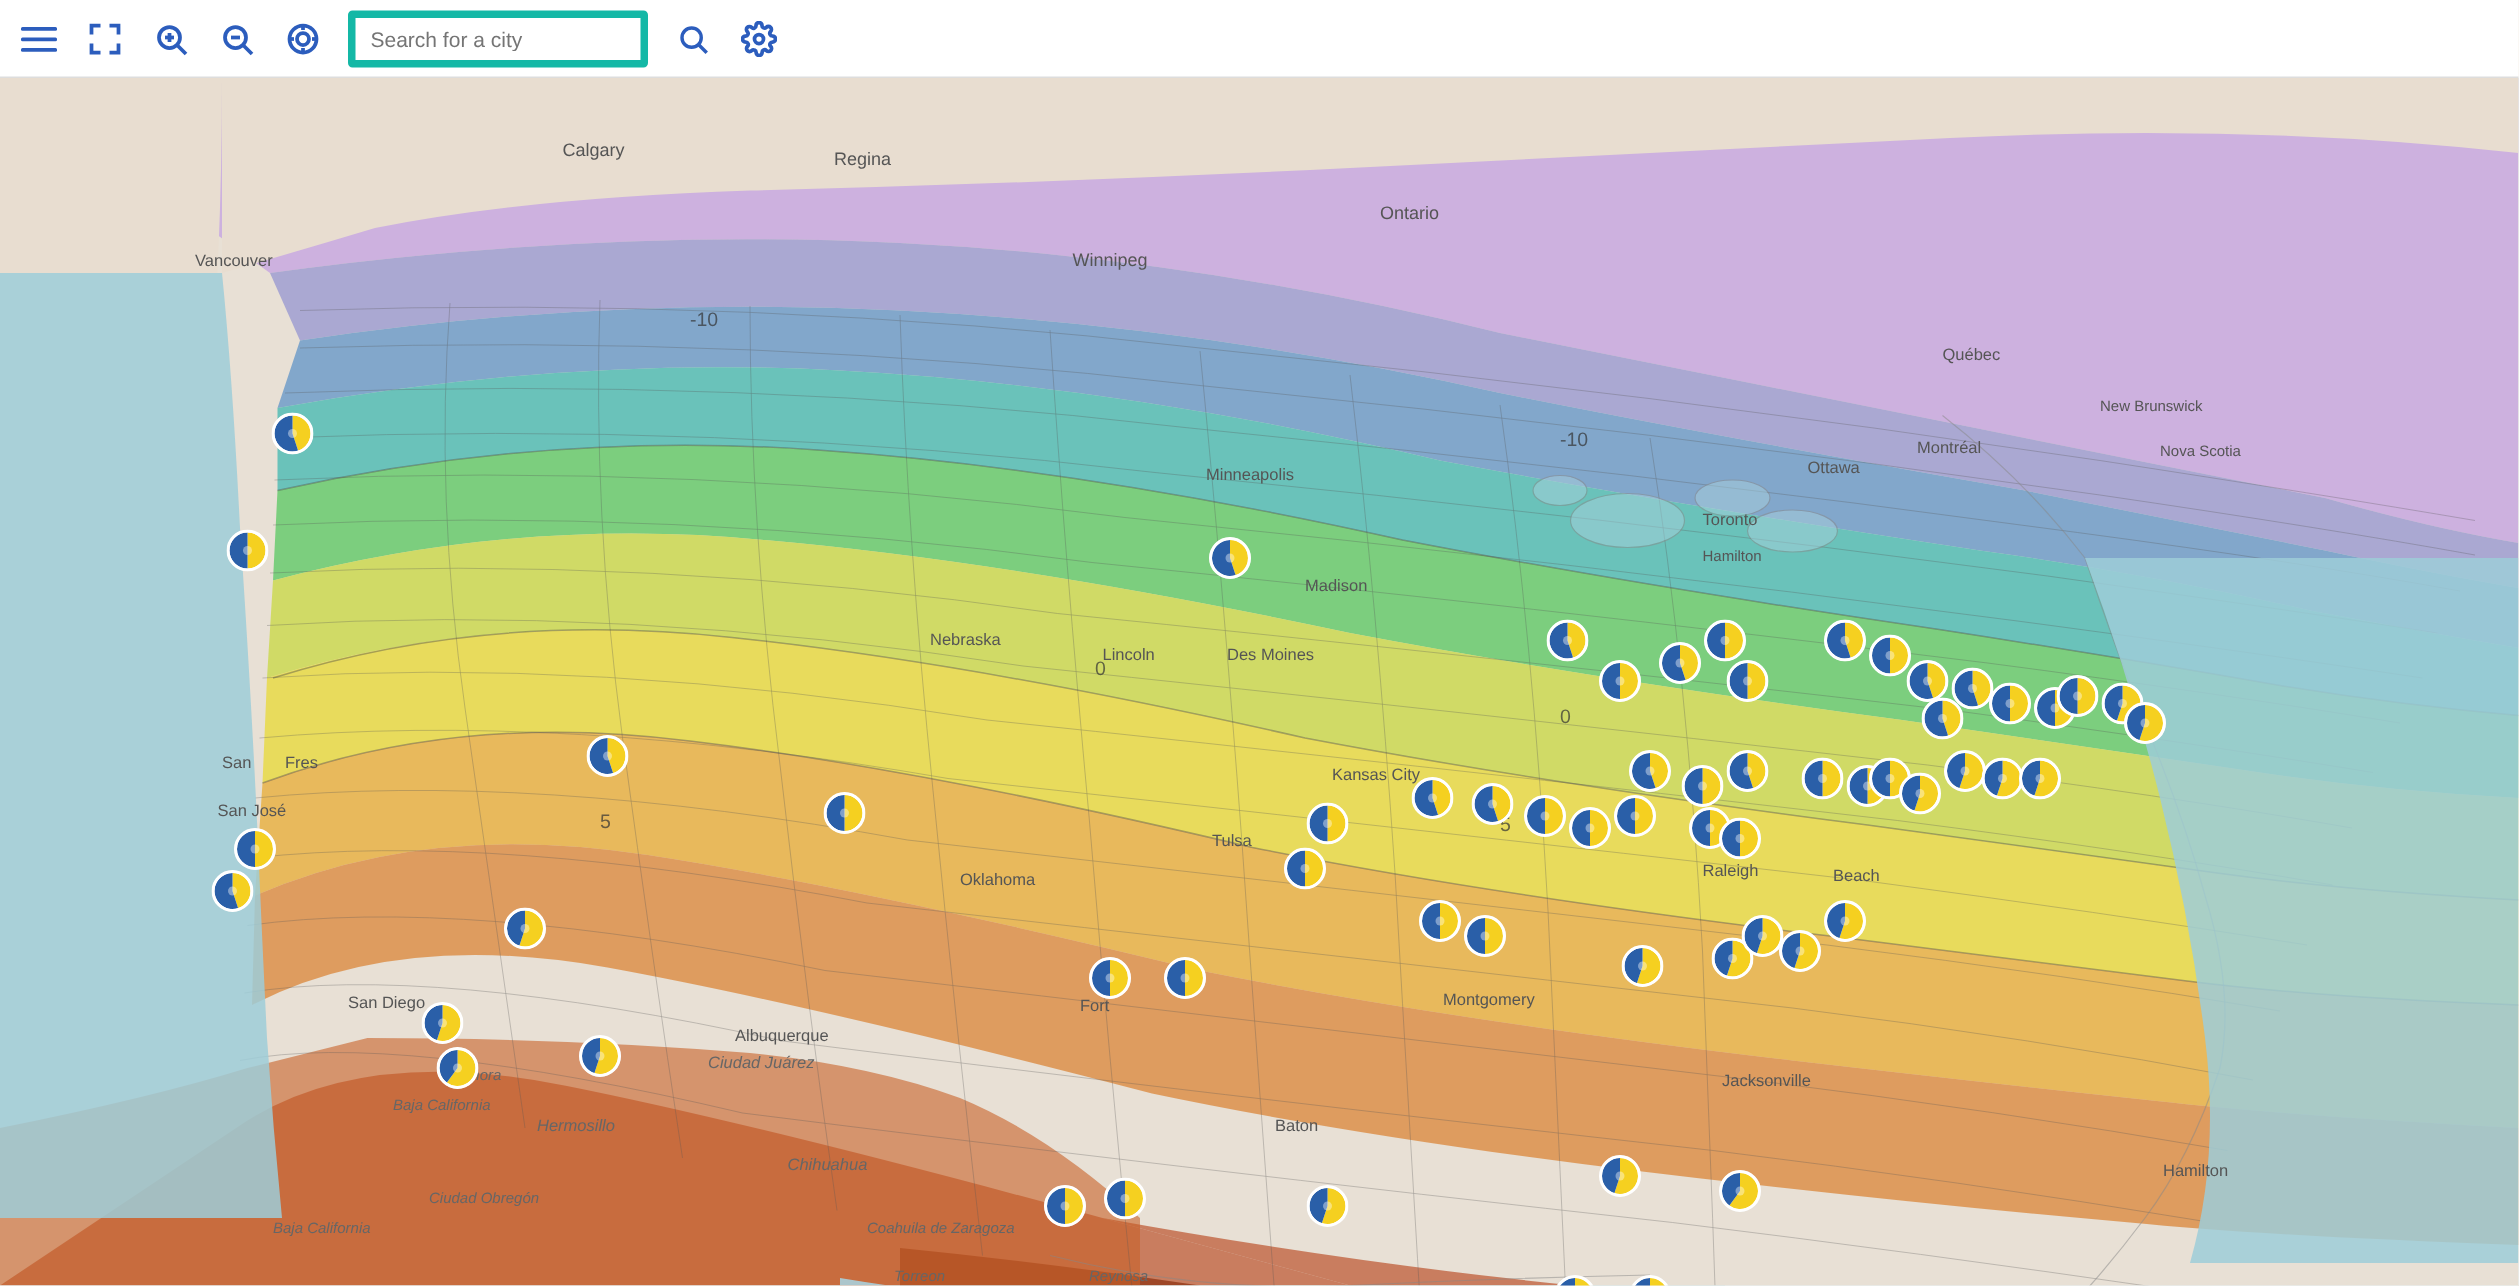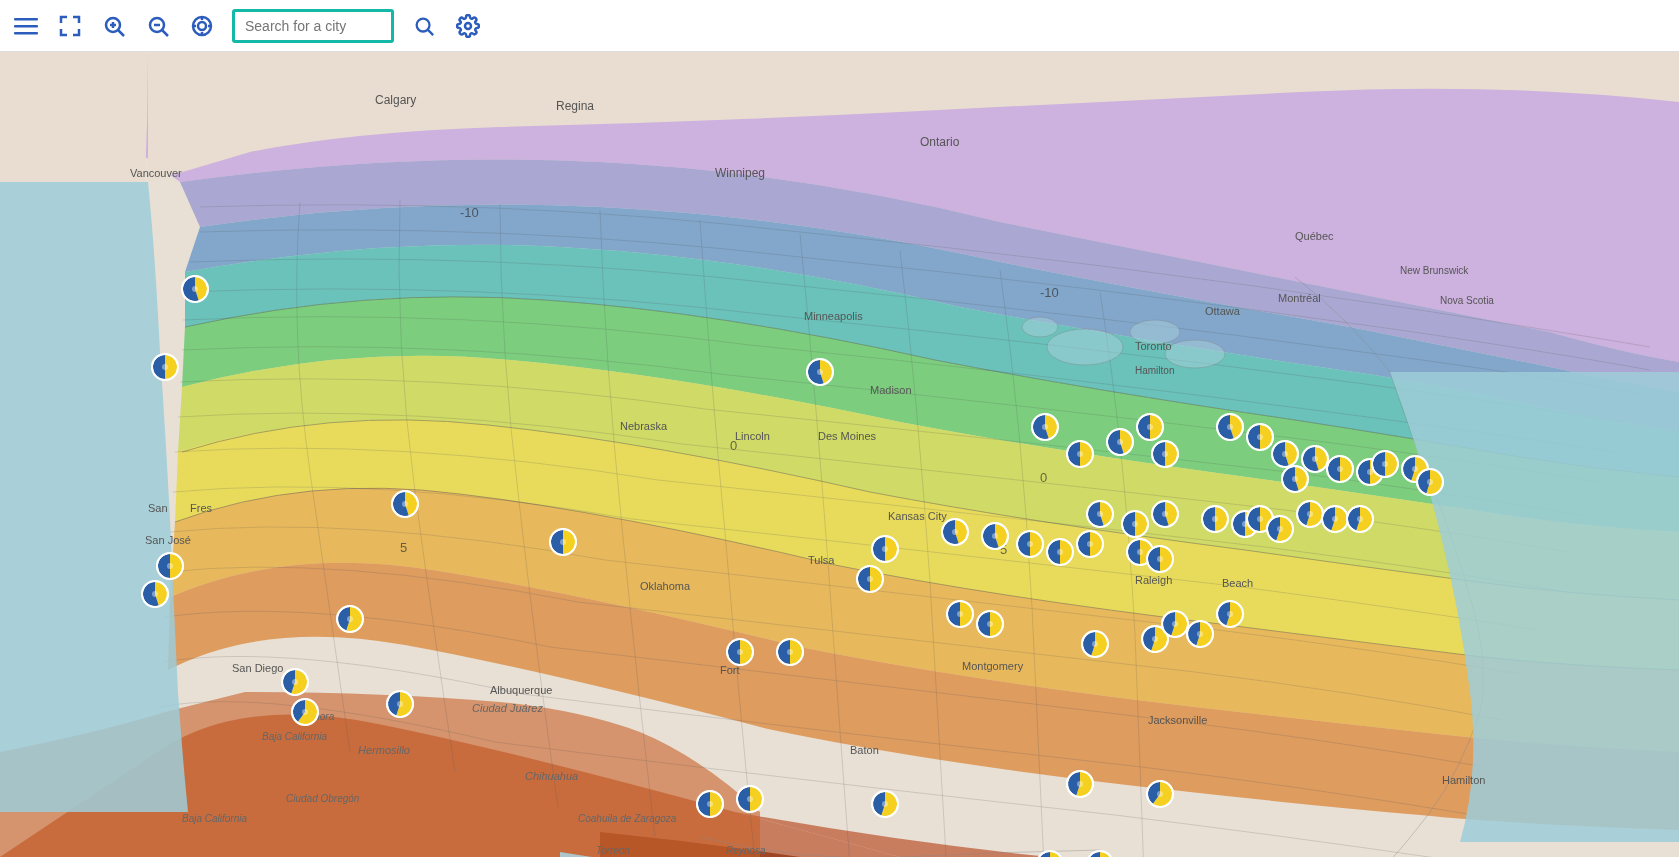--- a/index.html
+++ b/index.html
@@ -20,25 +20,25 @@
 
     .toolbar-icon {
       width: 28px; height: 28px;
       display: flex; align-items: center; justify-content: center;
       cursor: pointer;
       color: #2c5dbd;
       font-size: 20px;
     }
 
     #search-box {
-      border: 3px solid #14b8a6;
+      border: 5px solid #14b8a6;
       border-radius: 3px;
       padding: 6px 10px;
       font-size: 14px;
-      width: 162px;
+      width: 200px;
       outline: none;
       color: #333;
     }
 
     #map-container {
       position: absolute;
       top: 52px; left: 0; right: 0; bottom: 0;
       overflow: hidden;
     }
 

